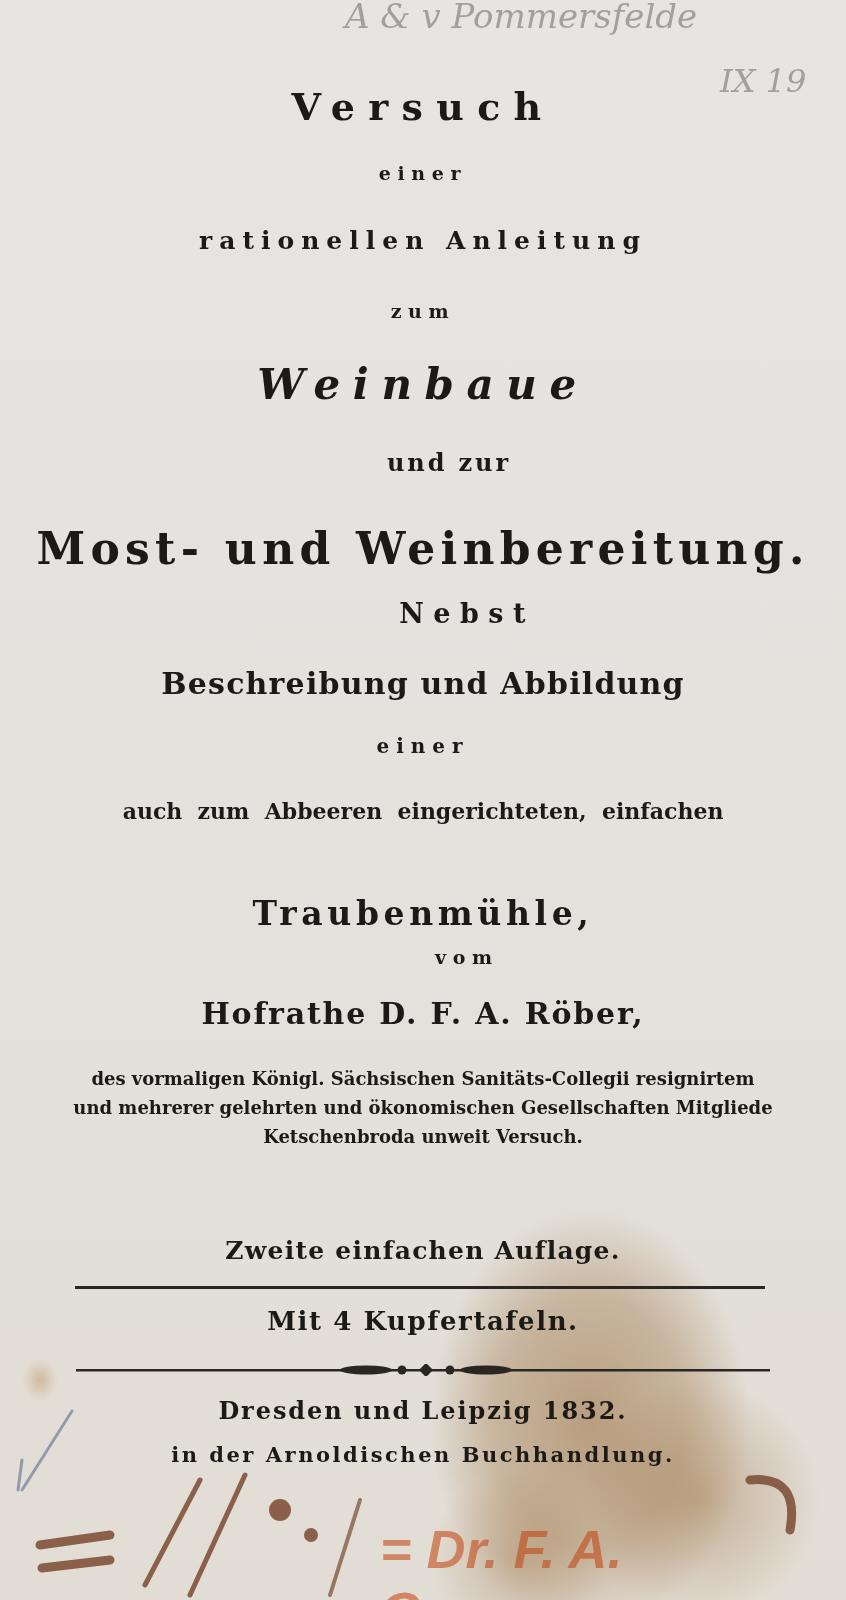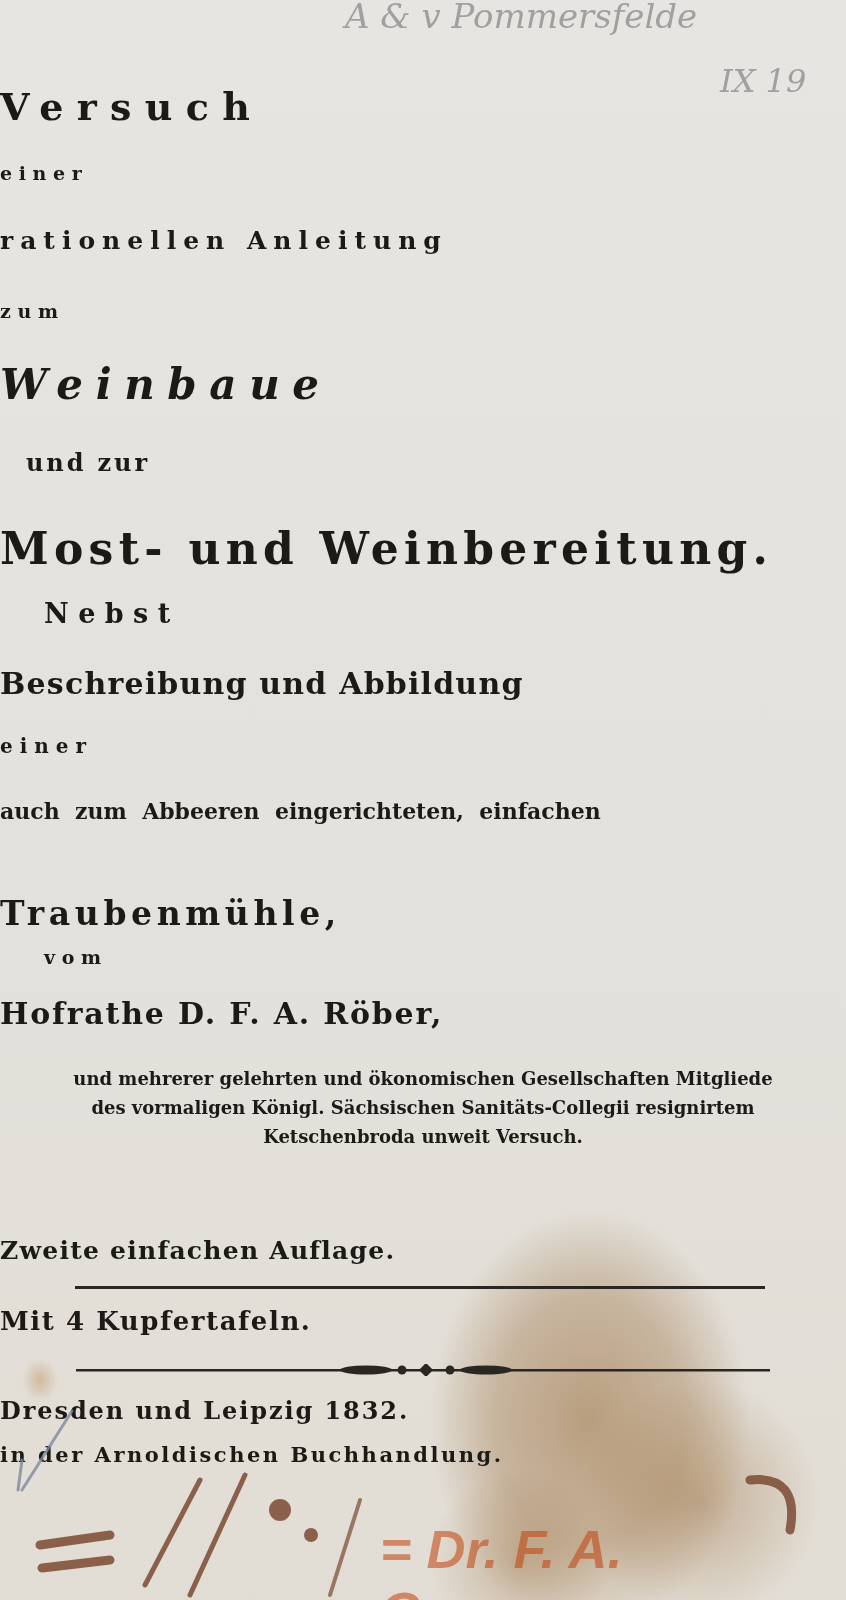--- a/index.html
+++ b/index.html
@@ -13,21 +13,21 @@
     .paper {
       position: absolute; left: 0; top: 0; width: 846px; height: 1600px;
       background:
         radial-gradient(ellipse 160px 210px at 590px 1420px, rgba(150,105,55,0.55), rgba(150,105,55,0.35) 60%, rgba(150,105,55,0) 100%),
         radial-gradient(ellipse 120px 120px at 700px 1500px, rgba(150,105,55,0.4), rgba(150,105,55,0) 100%),
         radial-gradient(ellipse 90px 90px at 520px 1560px, rgba(150,105,55,0.35), rgba(150,105,55,0) 100%),
         radial-gradient(ellipse 18px 22px at 40px 1380px, rgba(190,140,90,0.45), rgba(190,140,90,0) 100%),
         linear-gradient(180deg, #e6e5e1 0%, #e3e1dc 60%, #e2ddd4 100%);
     }
     .line {
-      position: absolute; left: 0; width: 846px; 
+      position: absolute; left: 0; width: 846px; text-align: center;
       white-space: nowrap; font-weight: bold;
     }
     .spaced { letter-spacing: 0.35em; }
     .pencil {
       position: absolute; color: #8a8a8a; font-family: "DejaVu Serif", serif;
       font-style: italic; font-size: 30px; opacity: 0.75;
     }
     .ink {
       position: absolute; color: #c2410c; font-family: Liberation Sans, sans-serif;
       font-style: italic; font-weight: bold; opacity: 0.85; margin-top: 48px;
@@ -60,22 +60,22 @@
 <div class="line spaced" style="top:598px; font-size:27px;padding-left:44px;">Nebst</div>
 <div class="line" style="top:666px; font-size:30px; letter-spacing:0.04em;">Beschreibung und Abbildung</div>
 <div class="line spaced" style="top:734px; font-size:20px;">einer</div>
 <div class="line" style="top:798px; font-size:22px; word-spacing:0.35em;">auch zum Abbeeren eingerichteten, einfachen</div>
 <div class="line" style="top:858px; font-size:33px; letter-spacing:0.14em;margin-top:36px;">Traubenmühle,</div>
 
 <div class="line spaced" style="top:946px; font-size:19px;margin-left:44px;">vom</div>
 <div class="line" style="top:996px; font-size:30px; letter-spacing:0.06em;">Hofrathe D. F. A. Röber,</div>
 
 <div class="para">
+  <span>des vormaligen Königl. Sächsischen Sanitäts-Collegii resignirtem</span>
   <span>und mehrerer gelehrten und ökonomischen Gesellschaften Mitgliede</span>
-  <span>des vormaligen Königl. Sächsischen Sanitäts-Collegii resignirtem</span>
   <span>Ketschenbroda unweit Versuch.</span>
 </div>
 
 <div class="line" style="top:1236px; font-size:25px; letter-spacing:0.05em;">Zweite einfachen Auflage.</div>
 <div class="rule" style="left:75px; width:690px; top:1286px;"></div>
 <div class="line" style="top:1306px; font-size:26px; letter-spacing:0.06em;">Mit 4 Kupfertafeln.</div>
 
 <svg class="ornament" viewBox="0 0 694 12">
   <rect x="0" y="5" width="694" height="2.5" fill="#2a2622"></rect>
   <ellipse cx="290" cy="6" rx="26" ry="4.5" fill="#2a2622"></ellipse>

